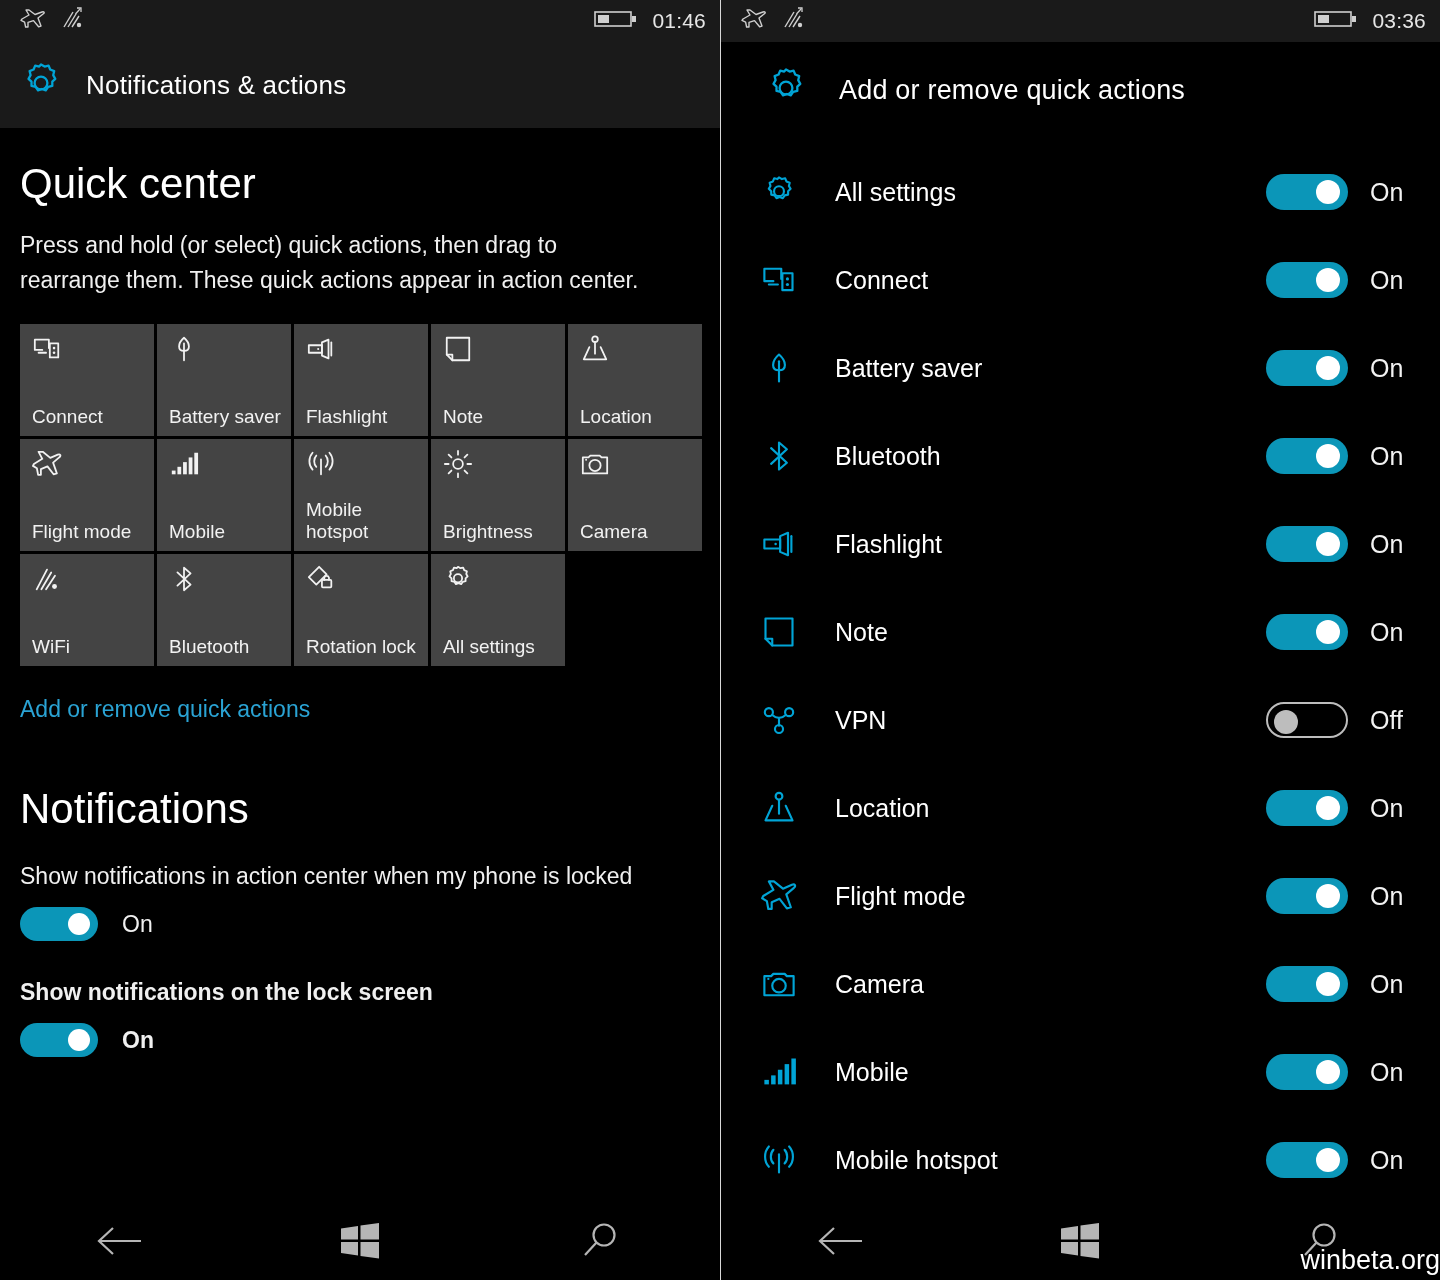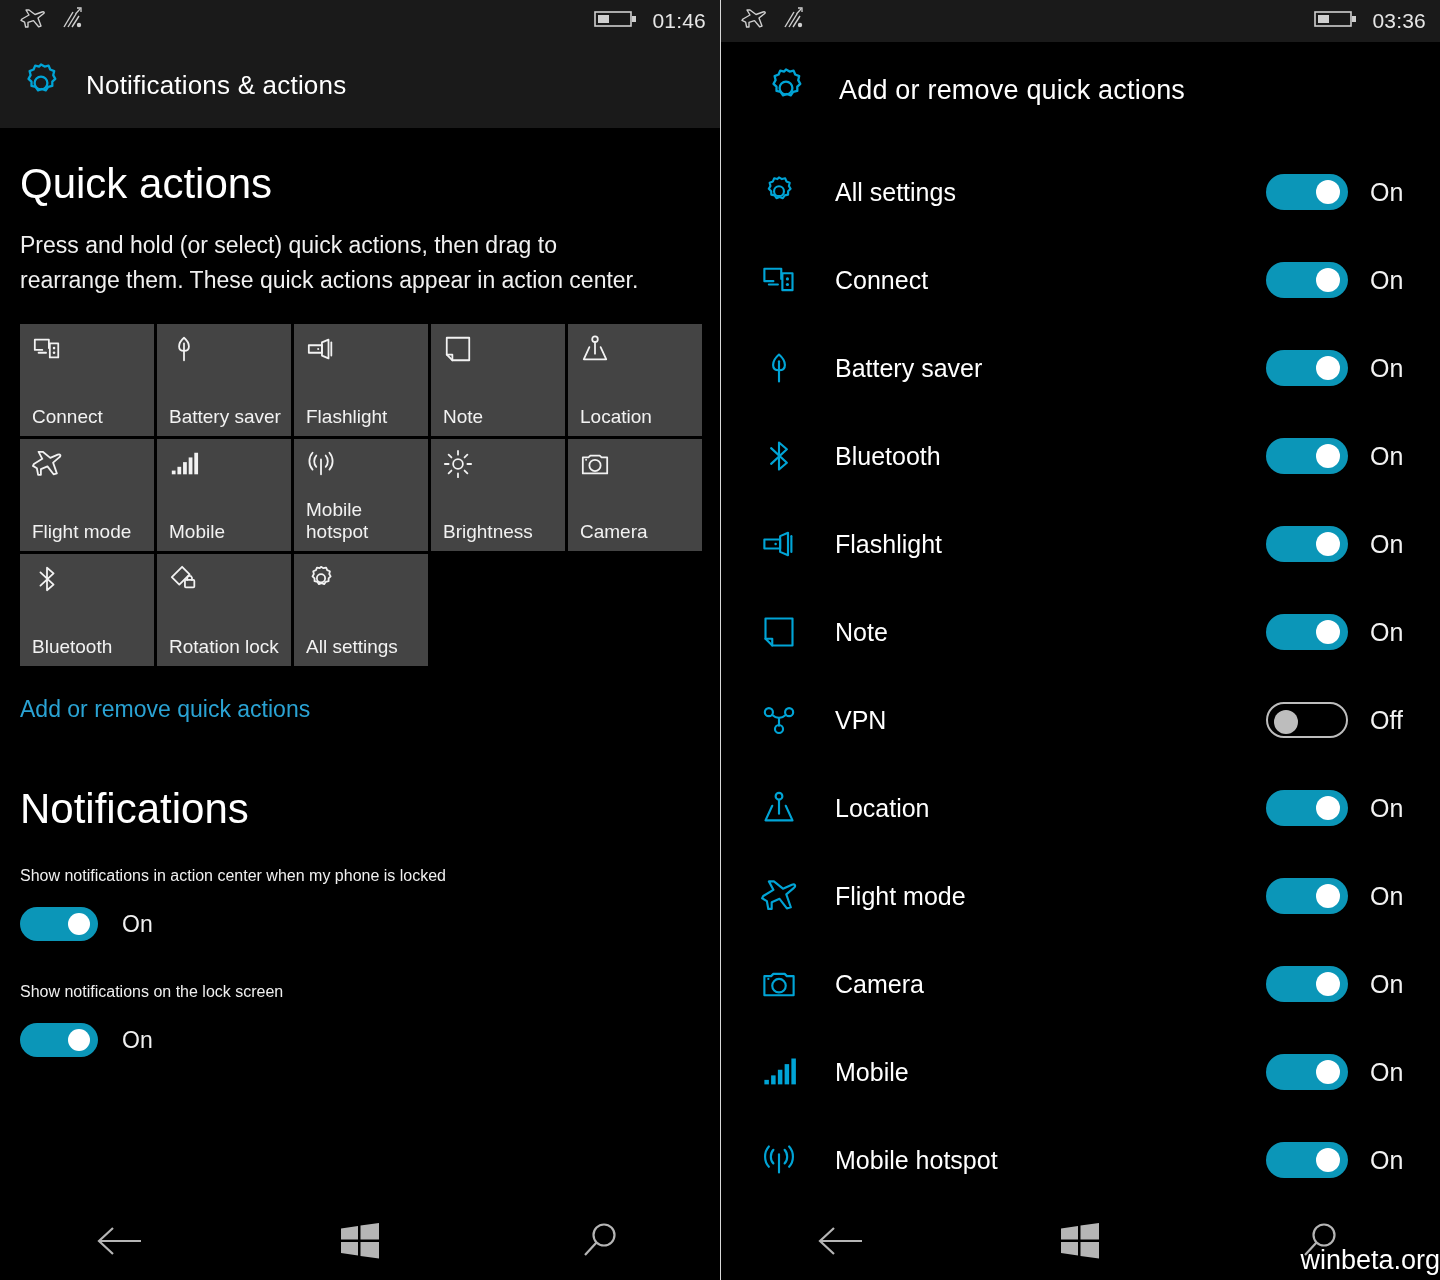--- a/index.html
+++ b/index.html
@@ -60,21 +60,21 @@
     margin-top:auto; font-size:19px; color:#f2f2f2; line-height:22px;
   }
 
   
   a.link {
     display:inline-block; margin-top:30px;
     font-size:23px; color:#2aa3d4; text-decoration:none;
   }
 
   
-  .setting-label { font-size:16px; color:#f0f0f0; line-height:34px; margin-top:0; }
+  .setting-label { font-size:23px; color:#f0f0f0; line-height:34px; margin-top:0; }
   .toggle-row { display:flex; align-items:center; gap:24px; margin-top:14px; }
   .switch {
     width:78px; height:34px; border-radius:17px;
     background:#0b96b8; position:relative; flex:0 0 auto;
   }
   .switch .knob {
     position:absolute; top:6px; right:8px;
     width:22px; height:22px; border-radius:50%; background:#fff;
   }
   .switch.off {
@@ -152,21 +152,21 @@
             <path d="M23 4.5 l3.6 2.1 4-1 1.6 3.9 4 1.6 -1 4.1 2.1 3.6 -3 2.9 0 4.2 -4.1 1 -2.4 3.4 -3.9-1.3 -3.9 1.3 -2.4-3.4 -4.1-1 0-4.2 -3-2.9 2.1-3.6 -1-4.1 4-1.6 1.6-3.9 4 1z"></path>
             <circle cx="23" cy="23" r="6.4"></circle>
           </g>
         </svg>
       </span>
       <span class="title">Notifications &amp; actions</span>
     </div>
 
     <div class="content">
 
-      <h1 class="section">Quick actions</h1>
+      <h1 class="section">Quick center</h1>
       <p class="desc">Press and hold (or select) quick actions, then drag to rearrange them. These quick actions appear in action center.</p>
 
       <div class="grid-wrap">
         <div class="grid" id="tile-grid">
             <div class="tile">
               <div class="t-icon">
                 <svg width="30" height="30" viewBox="0 0 32 32">
                   <g fill="none" stroke="#f2f2f2" stroke-width="1.9" stroke-linejoin="round" stroke-linecap="round">
                     <path d="M3 6 h15 v9 M3 6 v11 h8"></path>
                     <path d="M7 20 h8"></path>
@@ -283,20 +283,33 @@
                     <circle cx="6.5" cy="11.5" r="1" fill="#f2f2f2" stroke="none"></circle>
                   </g>
                 </svg>
               </div>
               <div class="t-label">Camera</div>
             </div>
             <div class="tile">
               <div class="t-icon">
                 <svg width="30" height="30" viewBox="0 0 32 32">
                   <g fill="none" stroke="#f2f2f2" stroke-width="1.9" stroke-linejoin="round" stroke-linecap="round">
+                    <path d="M5 27 L16 6"></path>
+                    <path d="M10 27 L20.5 9"></path>
+                    <path d="M15 27 L24.5 12.5"></path>
+                    <circle cx="24" cy="24" r="2.6" fill="#f2f2f2" stroke="none"></circle>
+                  </g>
+                </svg>
+              </div>
+              <div class="t-label">WiFi</div>
+            </div>
+            <div class="tile">
+              <div class="t-icon">
+                <svg width="30" height="30" viewBox="0 0 32 32">
+                  <g fill="none" stroke="#f2f2f2" stroke-width="1.9" stroke-linejoin="round" stroke-linecap="round">
                     <path d="M9 9 L23 22 L16 28 V4 L23 10 L9 23"></path>
                   </g>
                 </svg>
               </div>
               <div class="t-label">Bluetooth</div>
             </div>
             <div class="tile">
               <div class="t-icon">
                 <svg width="30" height="30" viewBox="0 0 32 32">
                   <g fill="none" stroke="#f2f2f2" stroke-width="1.9" stroke-linejoin="round" stroke-linecap="round">
@@ -329,21 +342,21 @@
       <div id="notif-settings" style="margin-top:28px;">
           <div style="margin-bottom: 34px;">
             <div class="setting-label">Show notifications in action center when my phone is locked</div>
             <div class="toggle-row">
               <div class="switch">
                 <div class="knob"></div>
               </div>
               <span class="toggle-state">On</span>
             </div>
           </div>
-          <div style="">
+          <div style=" font-weight: bold;">
             <div class="setting-label">Show notifications on the lock screen</div>
             <div class="toggle-row">
               <div class="switch">
                 <div class="knob"></div>
               </div>
               <span class="toggle-state">On</span>
             </div>
           </div>
         </div>
     </div>

